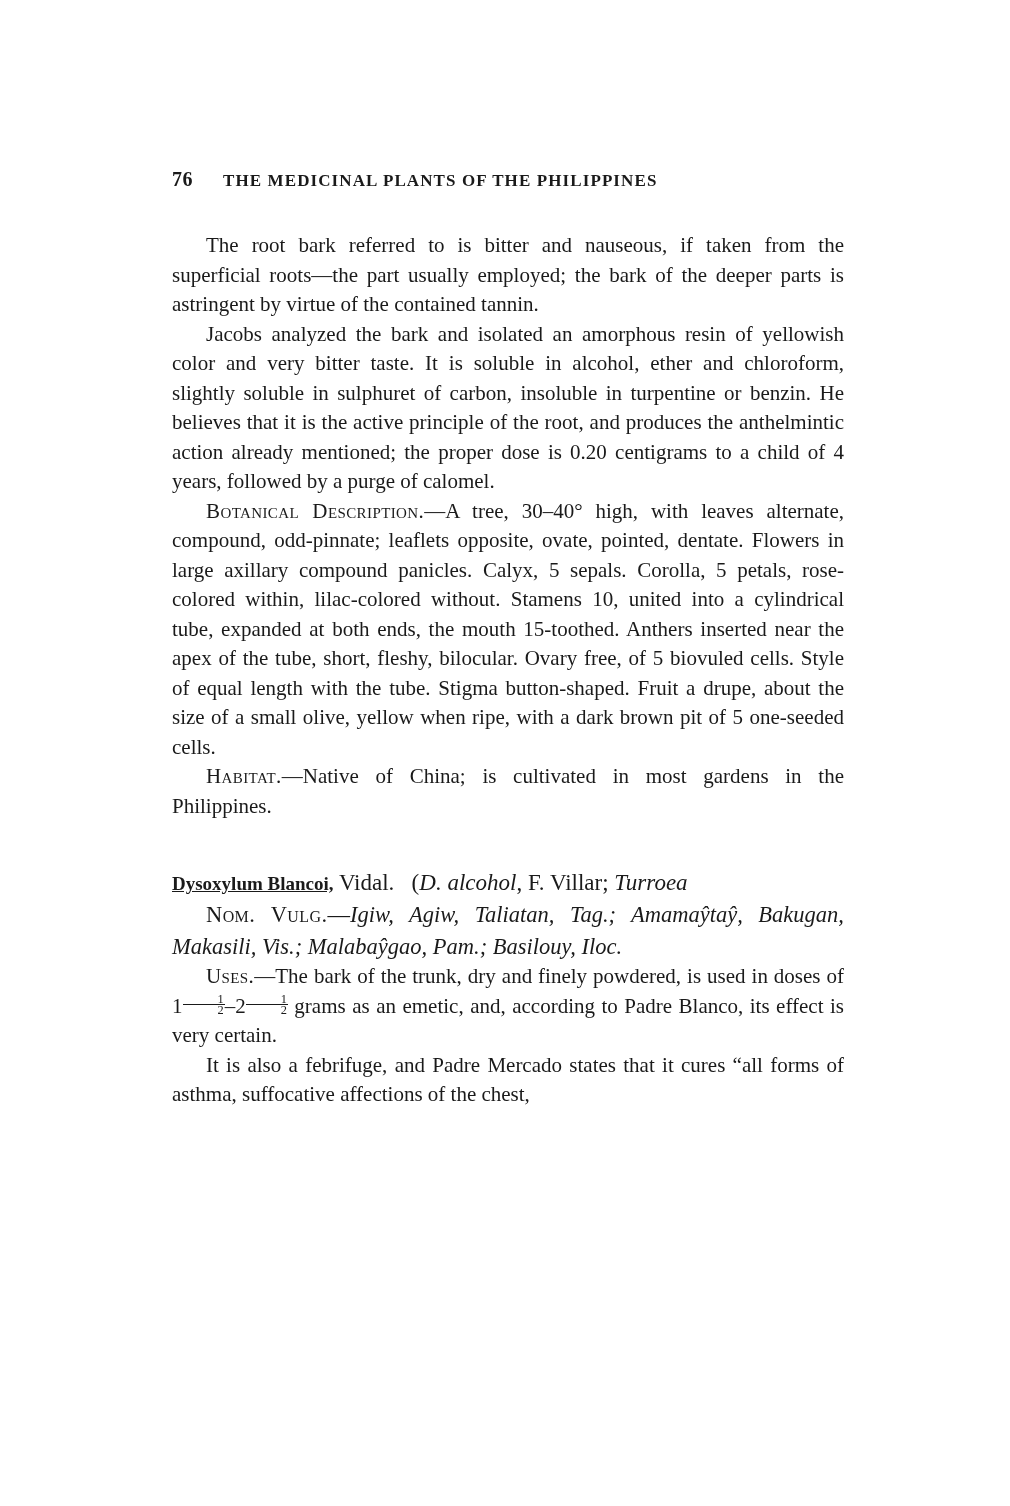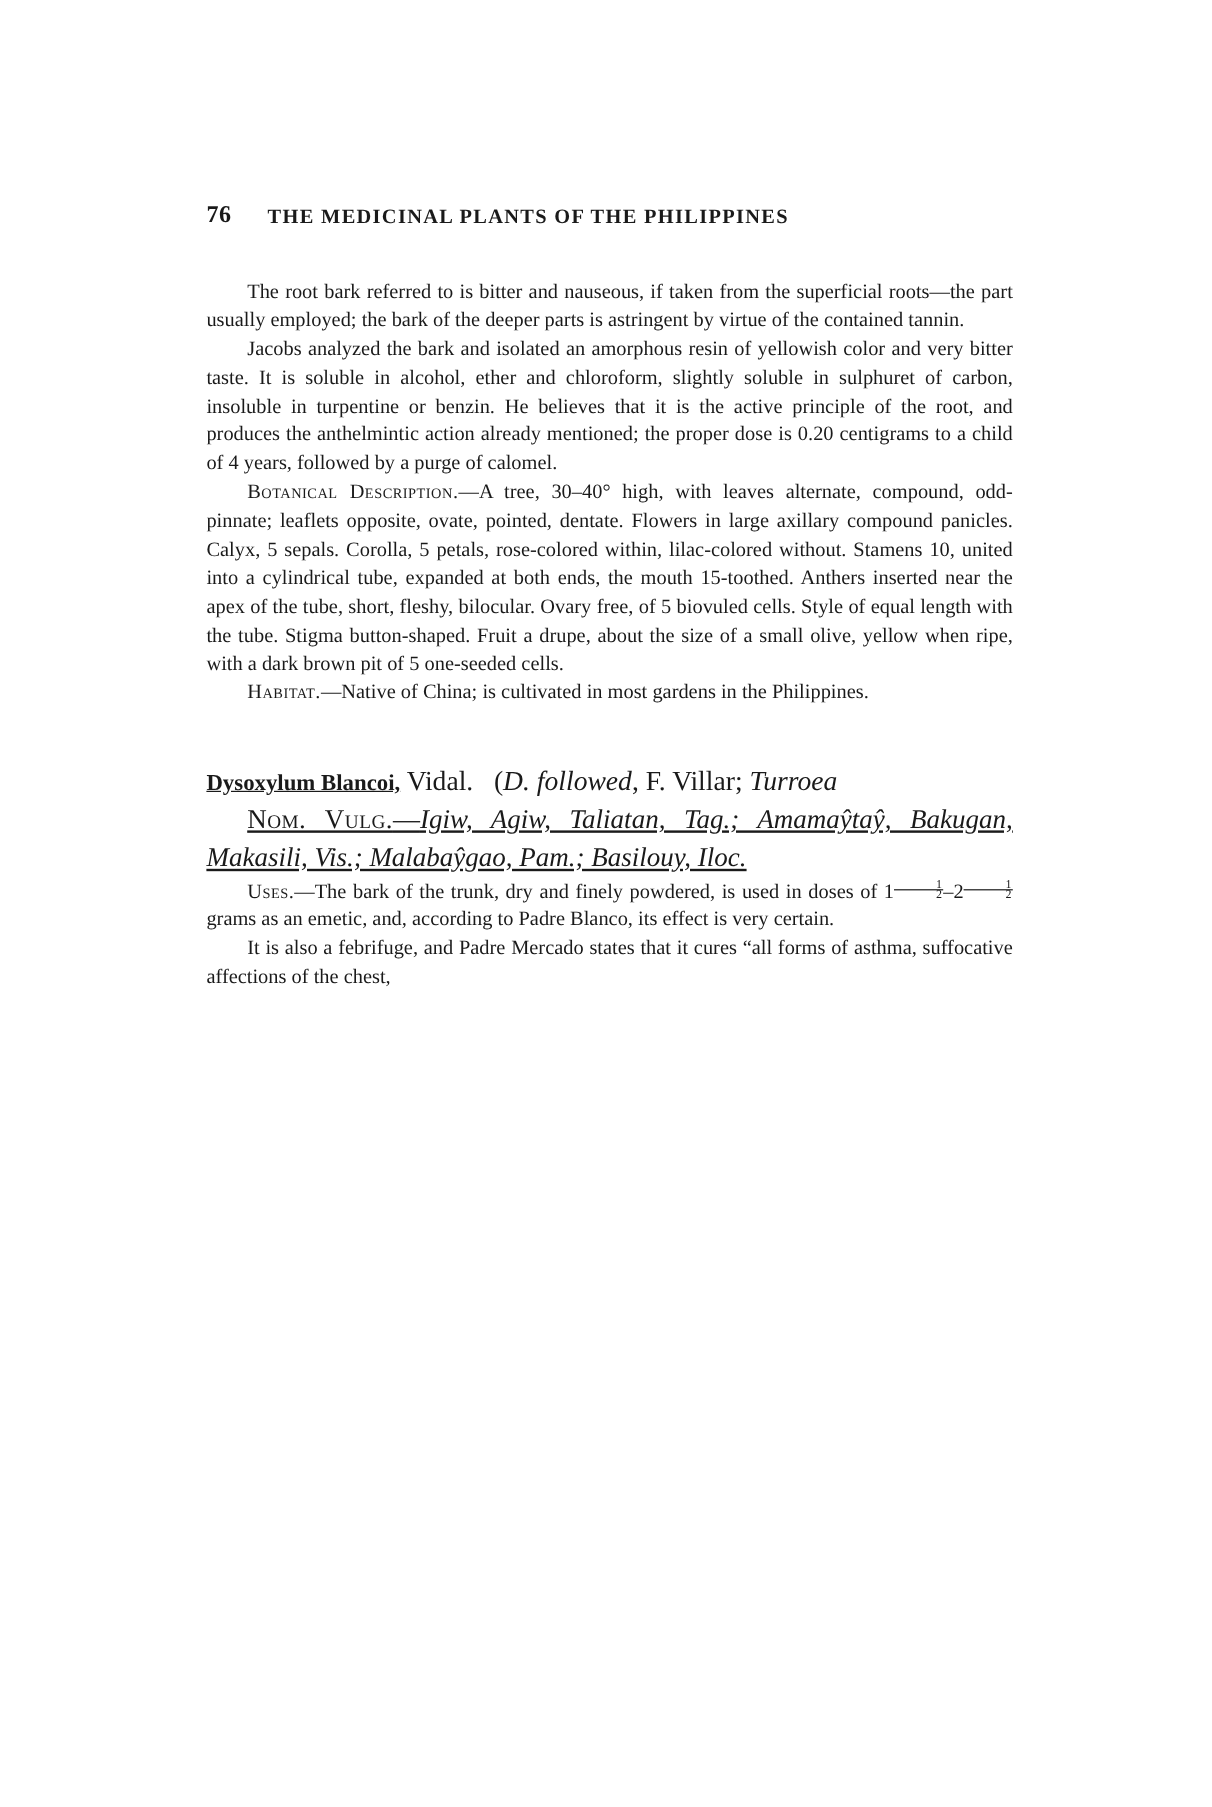--- a/index.html
+++ b/index.html
@@ -37,21 +37,21 @@
     font-size: 20px;
     letter-spacing: 0.5px;
     margin-right: 30px;
   }
   .running-head .head-title {
     font-size: 17px;
     letter-spacing: 1.1px;
   }
   p.body-par {
     margin: 0;
-    font-size: 17px;
+    font-size: 21px;
     line-height: 1.405;
     text-align: justify;
     text-indent: 34px;
     -webkit-hyphens: none;
     hyphens: none;
   }
   p.body-par + p.body-par {
     margin-top: 0;
   }
   .smallcaps {
@@ -74,21 +74,20 @@
   .species-heading .sp-line1 {
     display: block;
   }
   .species-heading .sp-line2 {
     display: block;
     text-align: center;
     margin-top: 2px;
   }
   .after-heading {
     margin-top: 12px;
-    text-decoration: underline;
   }
   .nomvulg {
     margin: 0;
     font-size: 22.5px;
     line-height: 1.405;
     text-align: justify;
     text-indent: 34px;
   }
   .frac {
     display: inline-block;
@@ -132,21 +131,21 @@
     </p>
 
     <p class="body-par">
       <span class="smallcaps">Habitat.</span><span>—</span><span>Native of China; is cultivated in most gardens in the Philippines.</span>
     </p>
 
     <div class="species-heading">
       <span class="sp-line1">
         <span class="sp-name">Dysoxylum Blancoi,</span>
         <span>Vidal.</span>
-        &nbsp;&nbsp;<span>(</span><span class="italic">D. followed</span><span>, F. Villar; </span><span class="italic">Turroea</span>
+        &nbsp;&nbsp;<span>(</span><span class="italic">D. alcohol</span><span>, F. Villar; </span><span class="italic">Turroea</span>
       </span>
     </div>
 
     <p class="nomvulg after-heading">
       <span class="smallcaps">Nom. Vulg.</span><span>—</span><span class="italic">Igiw, Agiw, Taliatan, Tag.; Amamaŷtaŷ, Bakugan, Makasili, Vis.; Malabaŷgao, Pam.; Basilouy, Iloc.</span>
     </p>
 
     <p class="body-par">
       <span class="smallcaps">Uses.</span><span>—</span><span>The bark of the trunk, dry and finely powdered, is used in doses of </span><span class="nowrap"><span>1</span><span class="frac"><span class="num">1</span><span class="den">2</span></span><span>–</span><span>2</span><span class="frac"><span class="num">1</span><span class="den">2</span></span></span><span> grams as an emetic, and, according to Padre Blanco, its effect is very certain.</span>
     </p>

